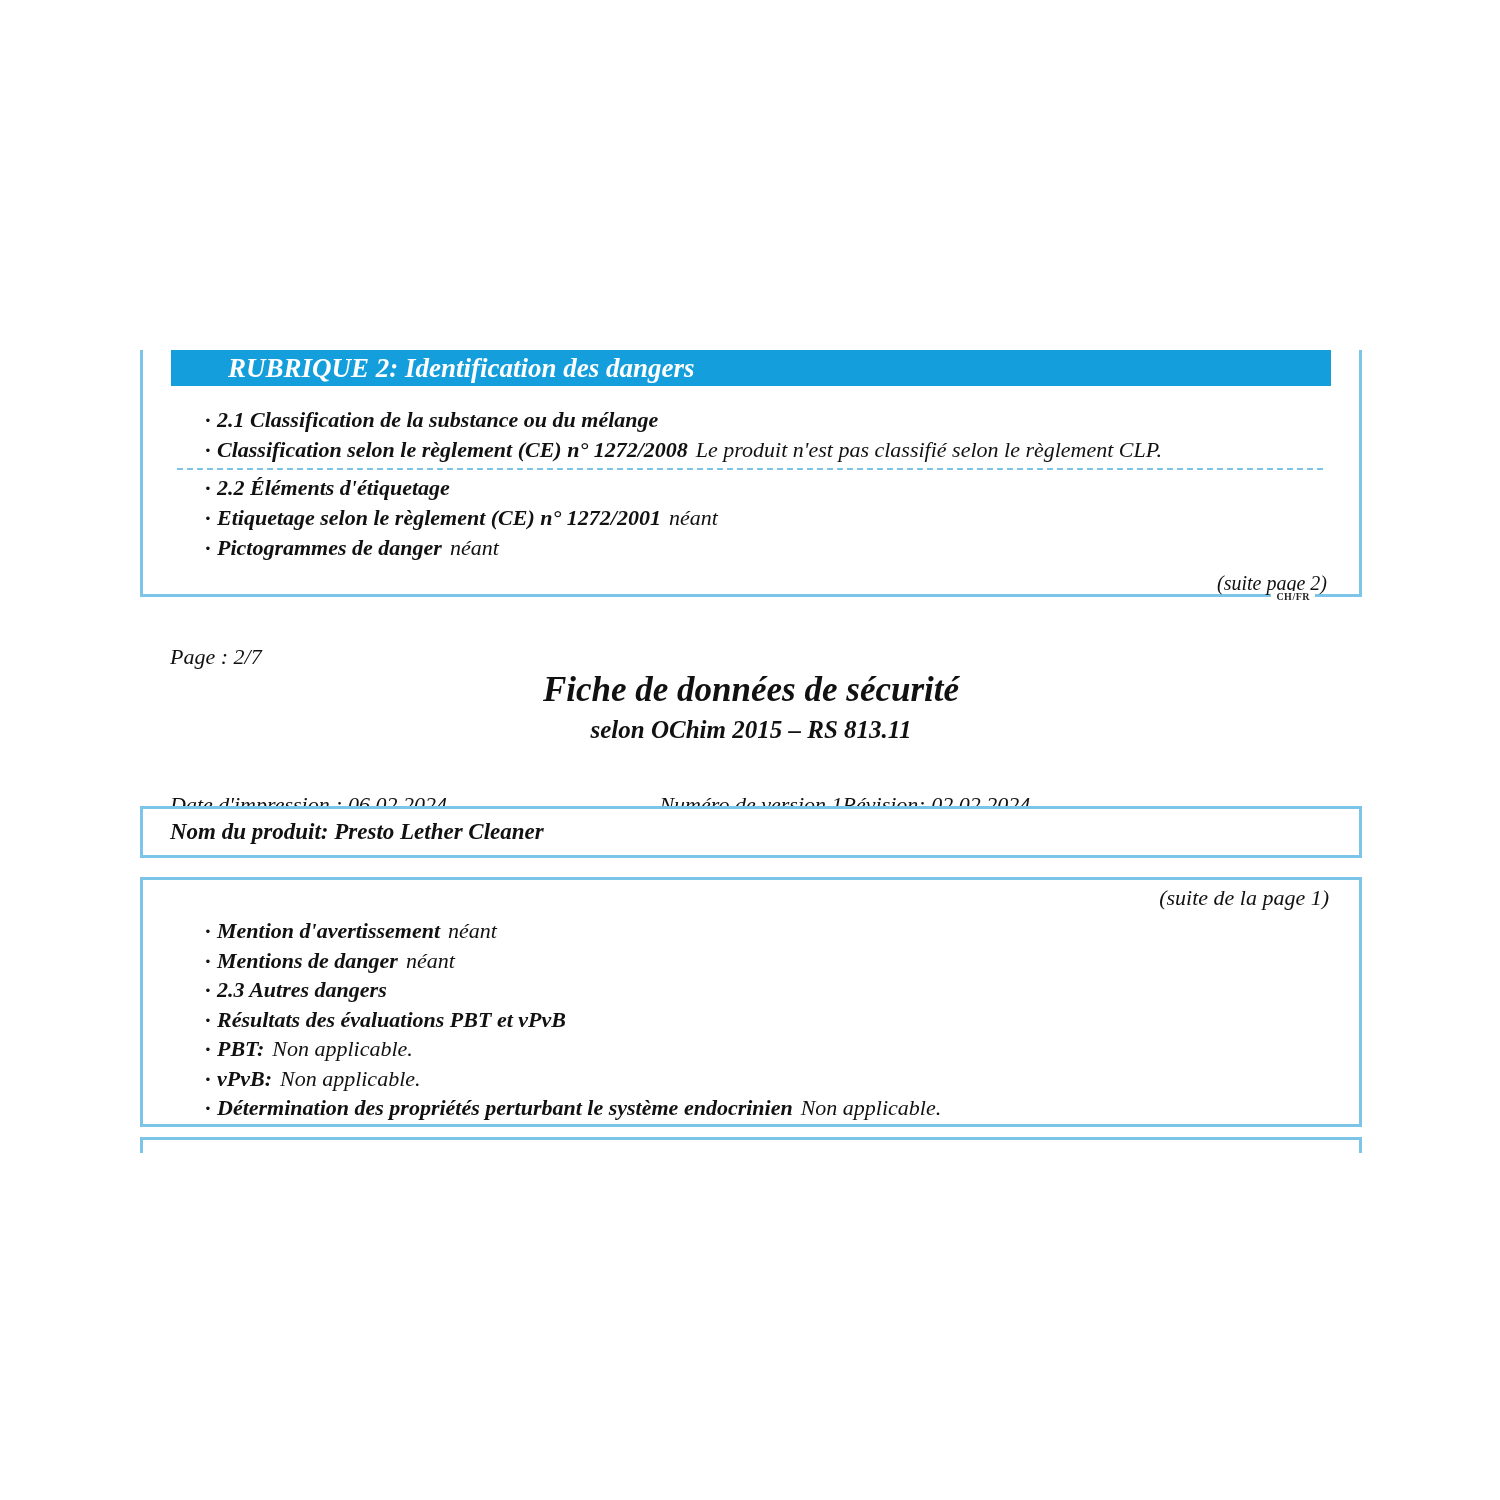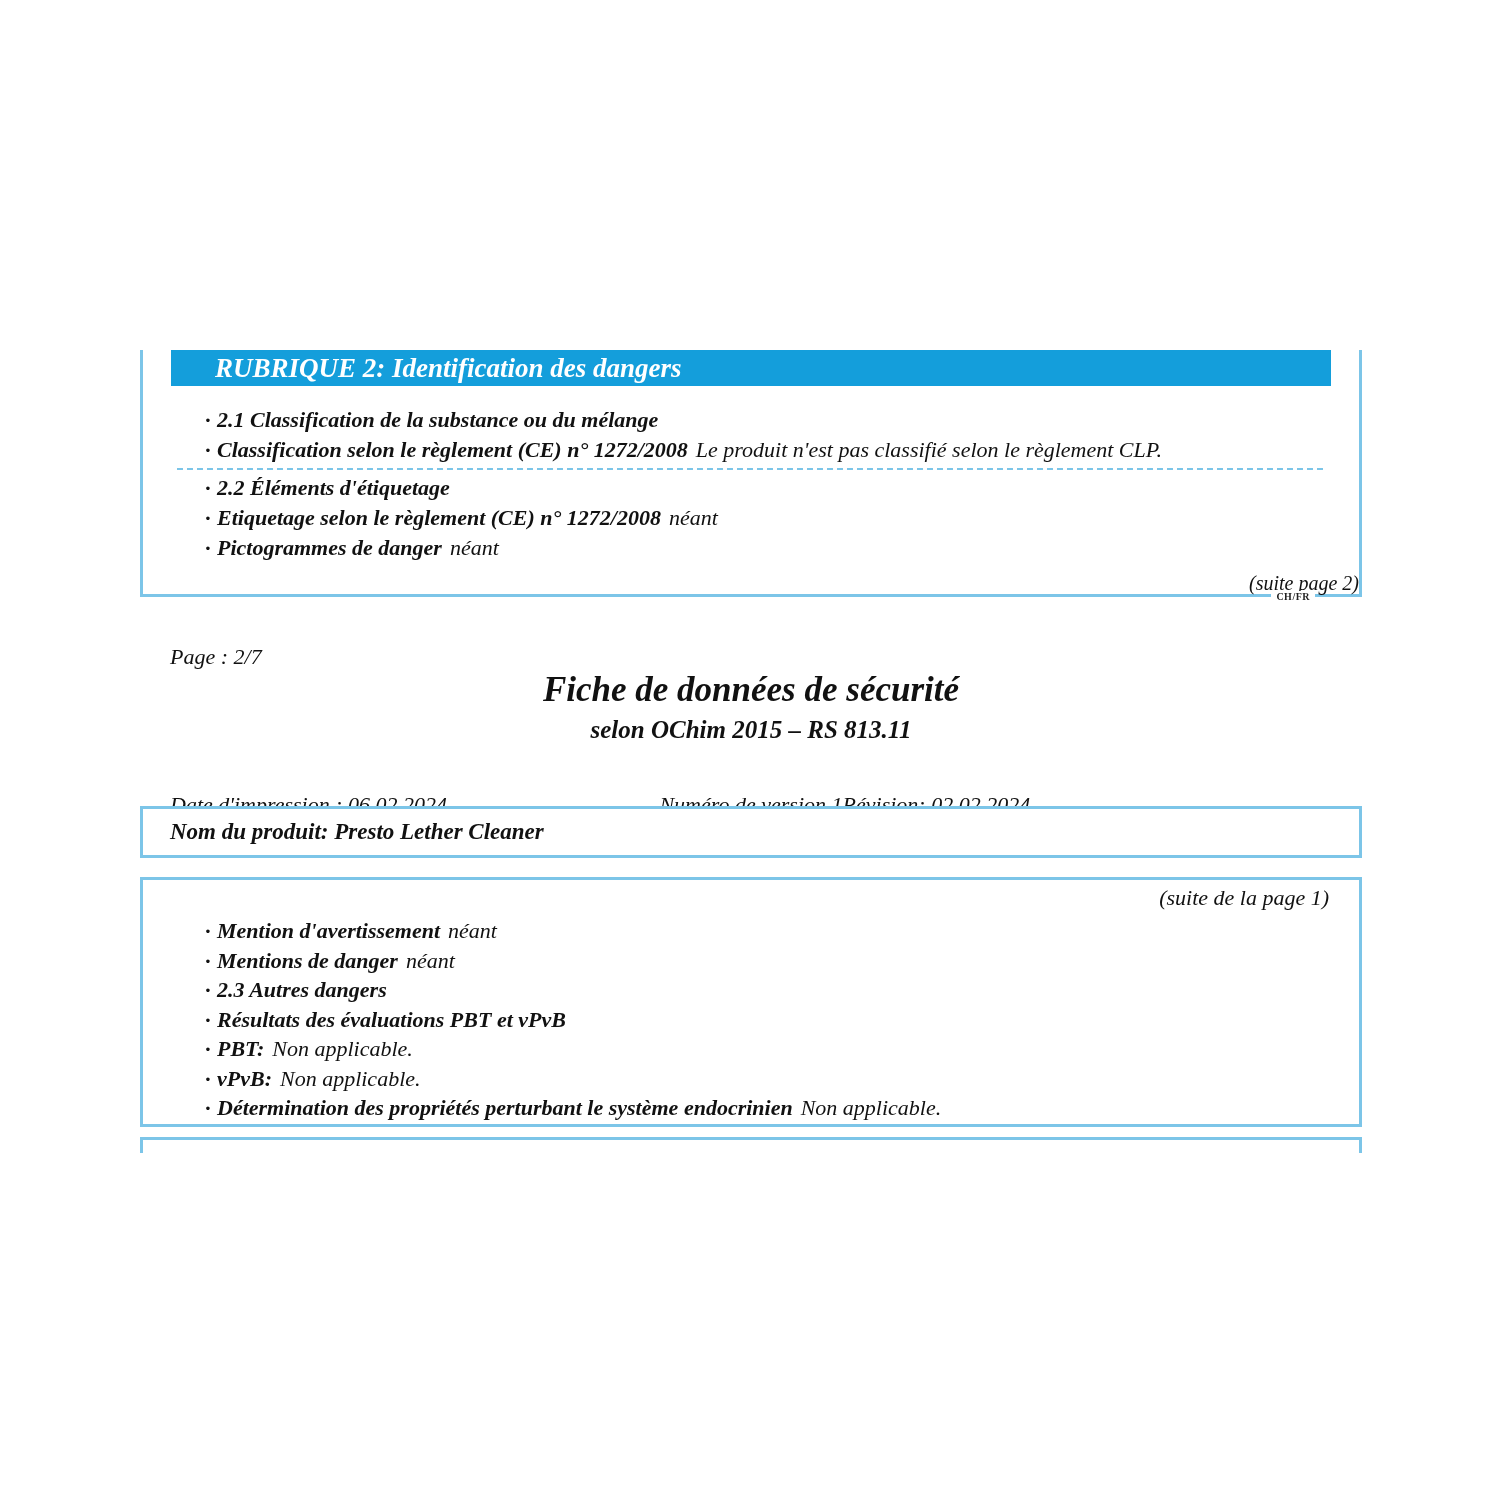--- a/index.html
+++ b/index.html
@@ -25,35 +25,35 @@
   }
 
   
   .box-sec2 { top: 350px; height: 247px; border-top: none; }
   .sec-header {
     margin: 0 28px; height: 36px;
     background: var(--section-header-bg, #149EDB);
     color: var(--header-text, #fff);
     font-weight: bold; font-style: italic;
     font-size: 27px; line-height: 36px;
-    padding-left: 44px;
+    padding-left: 57px;
     white-space: nowrap; overflow: hidden;
   }
   .lines { font-size: 22px; font-style: italic; }
   .lines-sec2 { margin-top: 19px; }
   .line { height: 30px; line-height: 30px; padding-left: 62px; white-space: nowrap; }
   .line .bullet { display: inline-block; width: 12px; font-weight: bold; }
   .line b { font-weight: bold; }
   .line .val { font-weight: normal; margin-left: 8px; }
   .dashed {
     border-top: 2px dashed var(--box-border, #7CC5E8);
     margin: 3px 36px 3px 34px;
   }
   .suite {
-    text-align: right; 
+    text-align: right; padding-right: 32px;
     font-size: 20px; font-style: italic;
     margin-top: 8px; line-height: 24px;
   }
   .footer-code {
     position: absolute; right: 44px; bottom: -8px;
     font-size: 10px; font-weight: bold; font-style: normal;
     background: #fff; padding: 0 5px; letter-spacing: 0.5px;
     color: #222;
   }
 
@@ -109,21 +109,21 @@
         <span class="bullet">·</span><b>2.1 Classification de la substance ou du mélange</b><span class="val"></span>
       </div>
       <div class="line">
         <span class="bullet">·</span><b>Classification selon le règlement (CE) n° 1272/2008</b><span class="val">Le produit n'est pas classifié selon le règlement CLP.</span>
       </div>
       <div class="dashed"></div>
       <div class="line">
         <span class="bullet">·</span><b>2.2 Éléments d'étiquetage</b><span class="val"></span>
       </div>
       <div class="line">
-        <span class="bullet">·</span><b>Etiquetage selon le règlement (CE) n° 1272/2008</b><span class="val">néant</span>
+        <span class="bullet">·</span><b>Etiquetage selon le règlement (CE) n° 1272/2001</b><span class="val">néant</span>
       </div>
       <div class="line">
         <span class="bullet">·</span><b>Pictogrammes de danger</b><span class="val">néant</span>
       </div>
     </div>
     <div class="suite">(suite page 2)</div>
     <div class="footer-code">CH/FR</div>
   </div>
 
   <div class="page-label">Page : 2/7</div>

